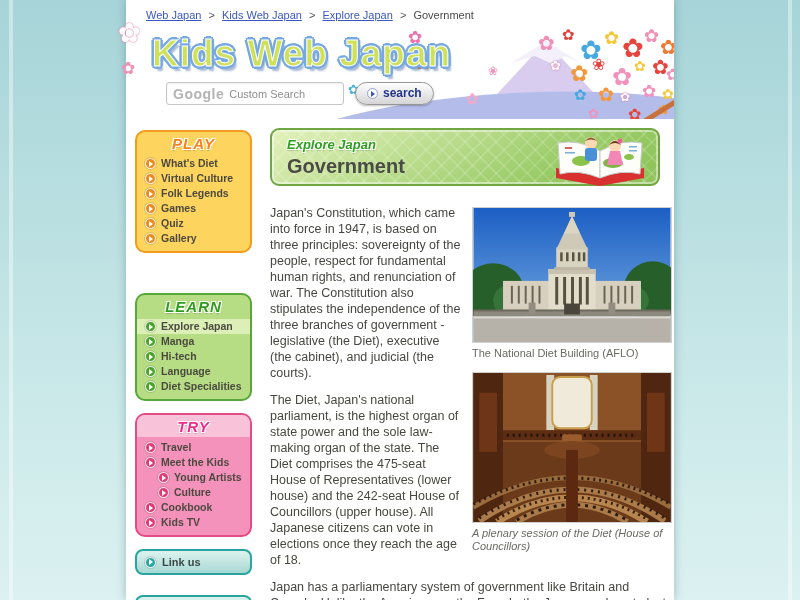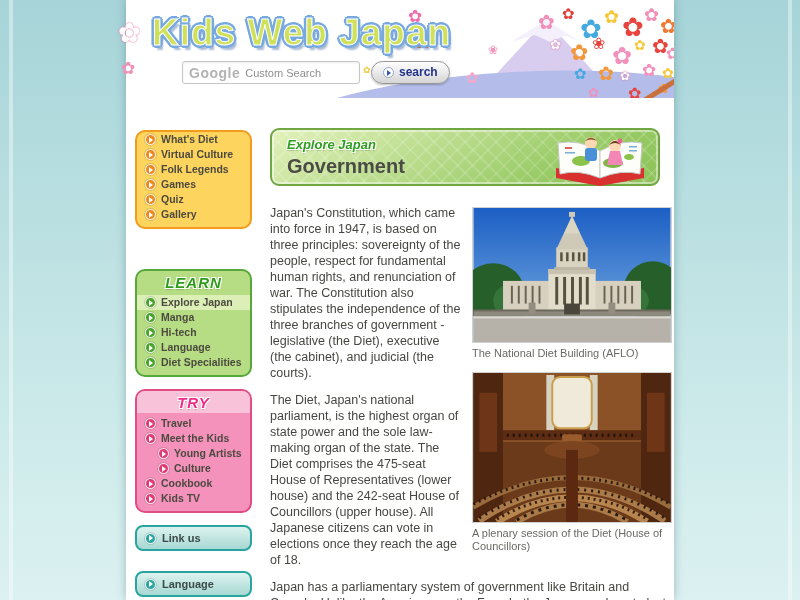--- a/index.html
+++ b/index.html
@@ -37,21 +37,21 @@
   .twig { position:absolute; z-index:3; width:44px; height:5px; background:#c8713c; border-radius:4px;
           transform:rotate(-32deg); }
   .logo {
     position:absolute; left:26px; top:8px; z-index:4;
     font-size:37px; font-weight:bold; letter-spacing:1px; color:#cfe159;
     -webkit-text-stroke:1px #ffffff;
     text-shadow:-2px -2px 0 #77a9e0, 2px -2px 0 #77a9e0, -2px 2px 0 #77a9e0, 2px 2px 0 #77a9e0,
                 0 -3px 0 #77a9e0, 0 3px 0 #77a9e0, -3px 0 0 #77a9e0, 3px 0 0 #77a9e0,
                 3px 5px 2px rgba(60,100,160,.45);
   }
-  .searchrow { position:absolute; left:32px; top:57px; z-index:4; display:flex; align-items:flex-start;padding-left:24px; }
+  .searchrow { position:absolute; left:16px; top:57px; z-index:4; display:flex; align-items:flex-start;padding-left:24px; }
   .searchbox { display:flex; align-items:center; width:178px; height:23px; background:#fff;
                border:1px solid #c6c6c6; border-radius:3px; padding:0 6px; gap:5px;
                box-shadow:inset 0 1px 2px rgba(0,0,0,.08); }
   .glogo { font-size:14px; font-weight:bold; color:#b3b3b3; letter-spacing:.5px; }
   .searchbox input { border:none; outline:none; width:98px; font-size:11px; color:#555;
                      font-family:"Liberation Sans",sans-serif; }
   .searchbox input::placeholder { color:#8f8f8f; }
   .sbtn { margin-left:11px; display:flex; align-items:center; gap:5px; padding:3px 11px 4px;
           border:1px solid #979797; border-radius:12px; cursor:pointer;
           background:linear-gradient(#fefefe,#d5d5d5); box-shadow:0 1px 2px rgba(0,0,0,.25);
@@ -95,35 +95,44 @@
                linear-gradient(150deg,#e2f1bb,#97ca64 75%,#8cc258);
              box-shadow:inset 0 0 0 2px rgba(255,255,255,.45); }
   .badge { position:absolute; left:15px; top:7px; font-size:13px; font-weight:800; font-style:italic; color:#2f9e1f;
            text-shadow:-1px -1px 0 #fff,1px -1px 0 #fff,-1px 1px 0 #fff,1px 1px 0 #fff,0 2px 1px rgba(0,0,0,.18); }
   .ptitle { position:absolute; left:15px; top:25px; font-size:20px; font-weight:bold; color:#4b4b46; }
   .bookart { position:absolute; right:9px; top:3px; }
 
   .article { margin-top:19px; width:404px; font-size:12.5px; line-height:16px; color:#474741; }
   .article p { margin-bottom:11px; }
   figure.fr { float:right; clear:right; width:202px; margin:2px 0 10px 10px; }
-  figure.fr.last { margin-bottom:26px; }
+  figure.fr.last { margin-bottom:26px;font-style:italic; }
   .photo { display:block; border:1px solid #d0d0d0; }
   figcaption { font-size:11px; line-height:13px; color:#6a6a64; padding-top:4px; }
 </style>
 </head>
 <body>
 
 <div class="edge-stripe l"></div>
 <div class="edge-stripe r"></div>
 
 <span class="flower white" style="left:118px;top:20px;font-size:27px;">✿</span>
 <span class="flower" style="left:121px;top:60px;font-size:17px;color:#f08fb8;">✿</span>
 
 <div class="page">
 
+  <div class="crumbs">
+    <a href="#">Web Japan</a>
+    <span class="sep">&gt;</span>
+    <a href="#">Kids Web Japan</a>
+    <span class="sep">&gt;</span>
+    <a href="#">Explore Japan</a>
+    <span class="sep">&gt;</span>
+    <span>Government</span>
+  </div>
 
   <div class="banner">
     <div class="fuji"></div>
     <div class="fuji-cap"></div>
     <div class="hill"></div>
 
     <span class="flower" style="left:282px;top:4px;font-size:17px;color:#ee6fae;">✿</span>
     <span class="flower" style="left:286px;top:22px;font-size:26px;color:#ef7a35;">✿</span>
     <span class="flower" style="left:222px;top:58px;font-size:13px;color:#45b1d9;">✿</span>
     <span class="flower" style="left:237px;top:62px;font-size:9px;color:#f5c83a;">✿</span>
@@ -164,20 +173,21 @@
       <button class="sbtn">
         <span class="dot"></span>
         <span>search</span>
       </button>
     </div>
   </div>
 
   <div class="sidebar">
 
     <div class="box play">
+      <h3>PLAY</h3>
       <div class="itm">
         <span class="ico p"></span>
         <span>What's Diet</span>
         </div>
       <div class="itm">
         <span class="ico p"></span>
         <span>Virtual Culture</span>
         </div>
       <div class="itm">
         <span class="ico p"></span>

